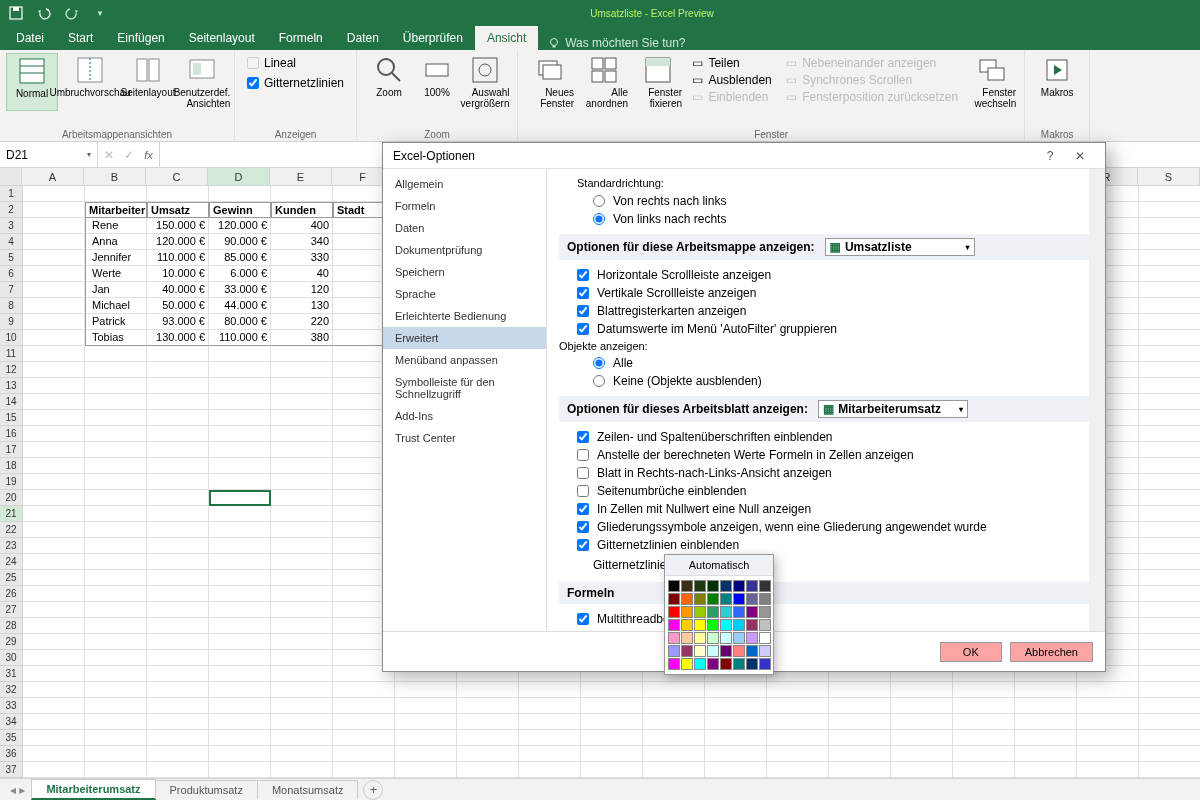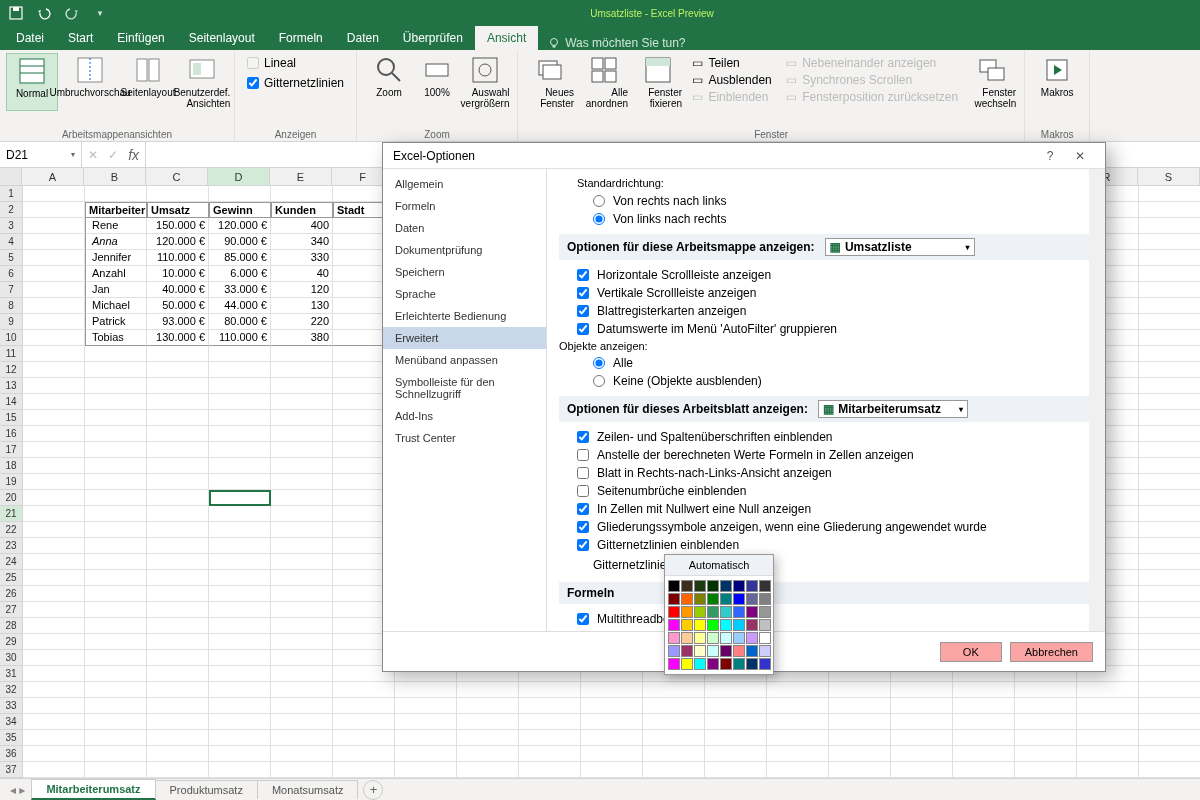--- a/index.html
+++ b/index.html
@@ -27,24 +27,24 @@
 .rbtn-big.wide { width: 60px; }
 .rbtn-big .ico { width: 30px; height: 30px; margin-bottom: 2px; }
 .rbtn-big .lbl { font-size: 10px; text-align: right; line-height: 11px; }
 .rbtn-big.sel { background: #d4ead9; border: 1px solid #9fd0ab; }
 .chk-col { display: flex; flex-direction: column; gap: 6px; padding: 3px 6px; }
 .chk { display: flex; align-items: center; gap: 5px; font-size: 11px; cursor: pointer; }
 .chk input { width: 12px; height: 12px; }
 
 
 .fbar { height: 26px; border-bottom: 1px solid #d4d4d4; display: flex; align-items: stretch; }
-.namebox { width: 82px; border-right: 1px solid #d4d4d4; display: flex; align-items: center; padding: 0 6px; font-size: 11px; background: #fff; }
+.namebox { width: 98px; border-right: 1px solid #d4d4d4; display: flex; align-items: center; padding: 0 6px; font-size: 11px; background: #fff; }
 .namebox-arrow { margin-left: auto; font-size: 8px; color: #666; }
 .fbar-btns { display: flex; align-items: center; padding: 0 6px; gap: 10px; border-right: 1px solid #d4d4d4; color: #bbb; }
-.fx { font-style: italic; font-size: 14px; color: #666; }
+.fx { font-style: italic; font-size: 11px; color: #666; }
 .finput { flex: 1; border: none; outline: none; padding: 0 6px; font-size: 11px; }
 
 
 .grid-wrap { position: relative; height: 630px; overflow: hidden; }
 .colhdrs { display: flex; height: 18px; background: #f0f0f0; border-bottom: 1px solid #d4d4d4; }
 .rownum-spacer { width: 22px; border-right: 1px solid #d4d4d4; background: #e8e8e8; }
 .colhdr { width: 62px; text-align: center; font-size: 11px; border-right: 1px solid #d4d4d4; line-height: 18px; color: #333; }
 .colhdr.sel { background: #d4ead9; }
 .grid-body { display: flex; }
 .rownums { display: flex; flex-direction: column; background: #e8e8e8; border-right: 1px solid #d4d4d4; }
@@ -459,21 +459,21 @@
           <div class="cell"></div>
           <div class="cell"></div>
           <div class="cell"></div>
           <div class="cell"></div>
           <div class="cell"></div>
           <div class="cell"></div>
           <div class="cell"></div>
         </div>
         <div class="row">
           <div class="cell"></div>
-          <div class="cell" style="border-left: 1px solid rgb(153, 153, 153); padding-left: 6px; font-style: italic;">Anna</div>
+          <div class="cell" style="border-left: 1px solid rgb(153, 153, 153); padding-left: 6px;">Anna</div>
           <div class="cell r">120.000 €</div>
           <div class="cell r">90.000 €</div>
           <div class="cell r">340</div>
           <div class="cell" style="border-right: 1px solid rgb(153, 153, 153);"></div>
           <div class="cell"></div>
           <div class="cell"></div>
           <div class="cell"></div>
           <div class="cell"></div>
           <div class="cell"></div>
           <div class="cell"></div>
@@ -501,21 +501,21 @@
           <div class="cell"></div>
           <div class="cell"></div>
           <div class="cell"></div>
           <div class="cell"></div>
           <div class="cell"></div>
           <div class="cell"></div>
           <div class="cell"></div>
         </div>
         <div class="row">
           <div class="cell"></div>
-          <div class="cell" style="border-left: 1px solid rgb(153, 153, 153); padding-left: 6px;">Anzahl</div>
+          <div class="cell" style="border-left: 1px solid rgb(153, 153, 153); padding-left: 6px;">Werte</div>
           <div class="cell r">10.000 €</div>
           <div class="cell r">6.000 €</div>
           <div class="cell r">40</div>
           <div class="cell" style="border-right: 1px solid rgb(153, 153, 153);"></div>
           <div class="cell"></div>
           <div class="cell"></div>
           <div class="cell"></div>
           <div class="cell"></div>
           <div class="cell"></div>
           <div class="cell"></div>

